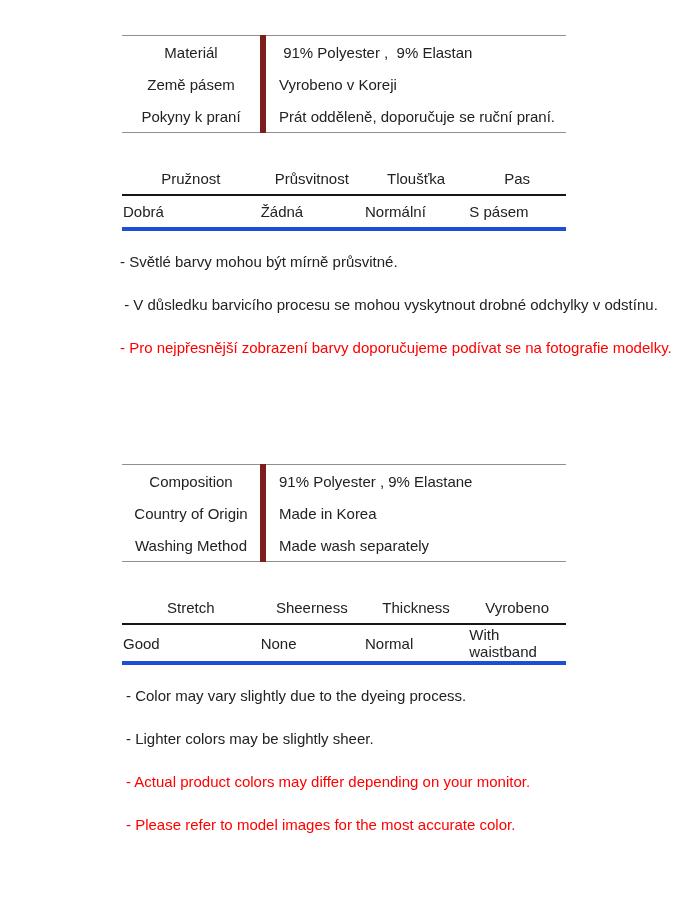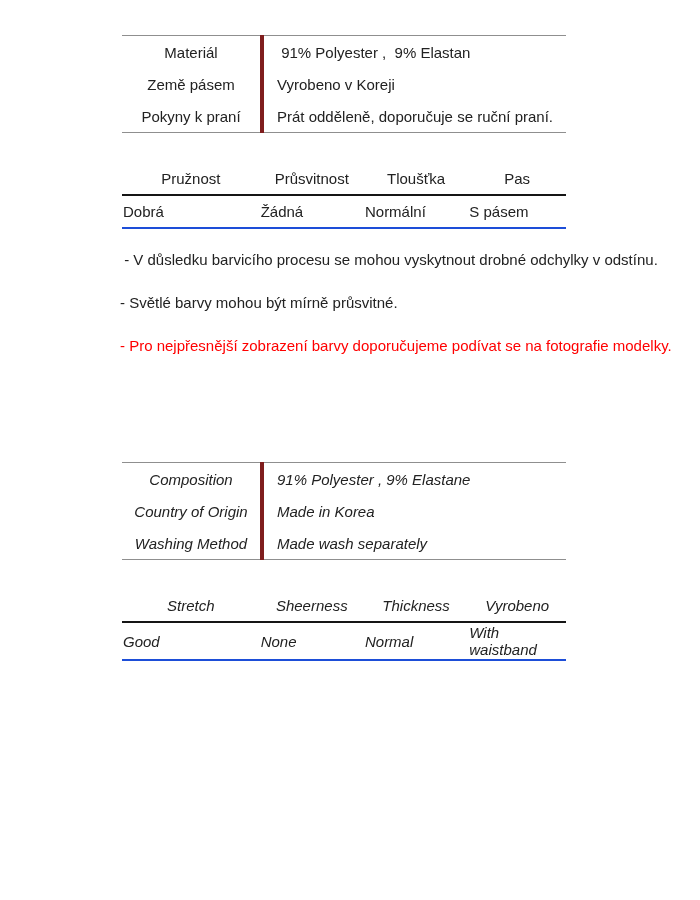--- a/index.html
+++ b/index.html
@@ -9,39 +9,39 @@
     font-family: "Liberation Sans", sans-serif;
     font-size: 15px; color: #222222;
   }
   .wrap { padding: 35px 0 0 122px; }
 
   table.info {
     width: 444px; border-collapse: collapse;
     border-top: 1px solid #8f8f8f; border-bottom: 1px solid #8f8f8f;
   }
   table.info td { height: 30px; vertical-align: middle; }
-  table.info td.lbl { width: 136px; text-align: center; border-right: 4px solid #7f1d1d; }
+  table.info td.lbl { width: 136px; text-align: center; border-right: 6px solid #7f1d1d; }
   table.info td.val { padding-left: 13px; text-align: left; white-space: pre-wrap; }
 
   table.spec {
     width: 444px; border-collapse: collapse; margin-top: 30px;
-    border-bottom: 2px solid #1d4ed8;
+    border-bottom: 4px solid #1d4ed8;
   }
   table.spec th {
     height: 29px; font-weight: normal; text-align: center;
     border-bottom: 2px solid var(--border-strong, #151515);
   }
   table.spec td { height: 29px; text-align: left; }
 
   .notes { margin: 22px 0 0 -2px; }
   .lang-en .notes { margin-left: 4px; }
   .note { margin: 0 0 26px 0; line-height: 17px; white-space: pre-wrap; }
   .note.red { color: var(--alert, #ff0000); }
 
-  section.lang-en { padding-top: 82px; font-style: italic; }
+  section.lang-en { padding-top: 82px; }
 </style>
 </head>
 <body>
 
 <div class="wrap">
 
   <section class="lang-cz">
 
     <table class="info">
       <tbody>
@@ -77,22 +77,22 @@
       <tr>
         <td>Dobrá</td>
         <td>Žádná</td>
         <td>Normální</td>
         <td>S pásem</td>
       </tr>
     </tbody>
       </table>
 
     <div class="notes">
+      <p class="note">- Světlé barvy mohou být mírně průsvitné.</p>
       <p class="note"> - V důsledku barvicího procesu se mohou vyskytnout drobné odchylky v odstínu.</p>
-      <p class="note">- Světlé barvy mohou být mírně průsvitné.</p>
       <p class="note red">- Pro nejpřesnější zobrazení barvy doporučujeme podívat se na fotografie modelky.</p>
     </div>
 
   </section>
 
   <section class="lang-en">
 
     <table class="info">
       <tbody>
           <tr>
@@ -126,16 +126,22 @@
       </tr>
       <tr>
         <td>Good</td>
         <td>None</td>
         <td>Normal</td>
         <td>With waistband</td>
       </tr>
     </tbody>
       </table>
 
+    <div class="notes">
+      <p class="note">- Color may vary slightly due to the dyeing process.</p>
+      <p class="note">- Lighter colors may be slightly sheer.</p>
+      <p class="note red">- Actual product colors may differ depending on your monitor.</p>
+      <p class="note red">- Please refer to model images for the most accurate color.</p>
+    </div>
 
   </section>
 
 </div>
 
 </body></html>

